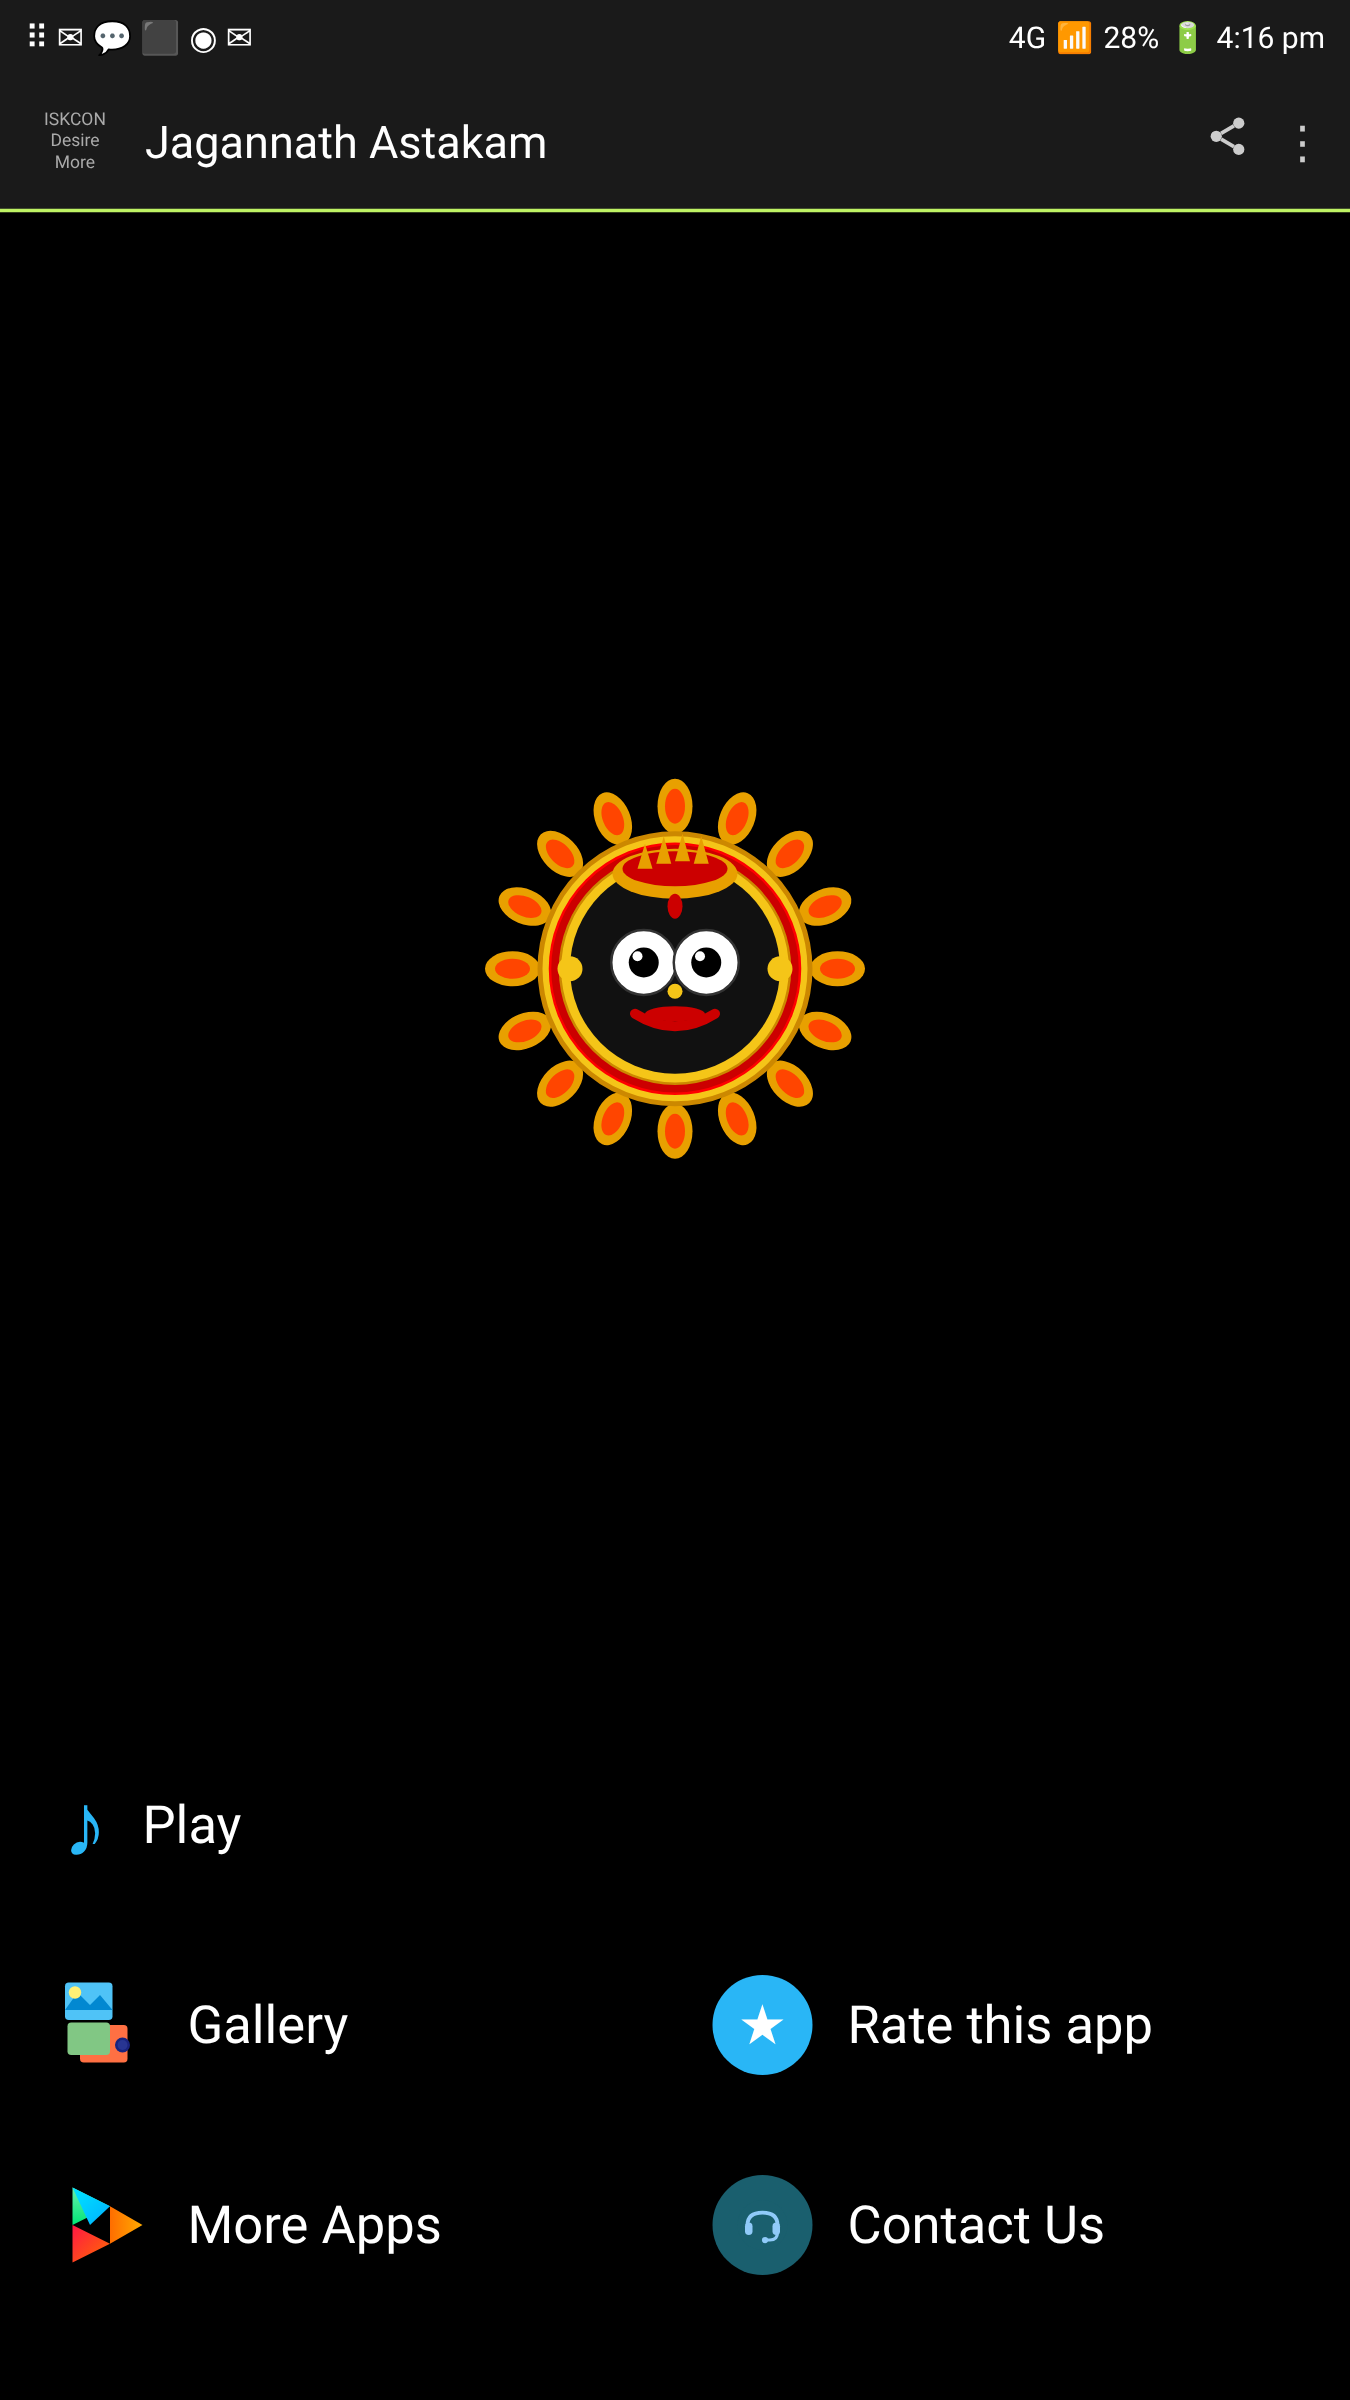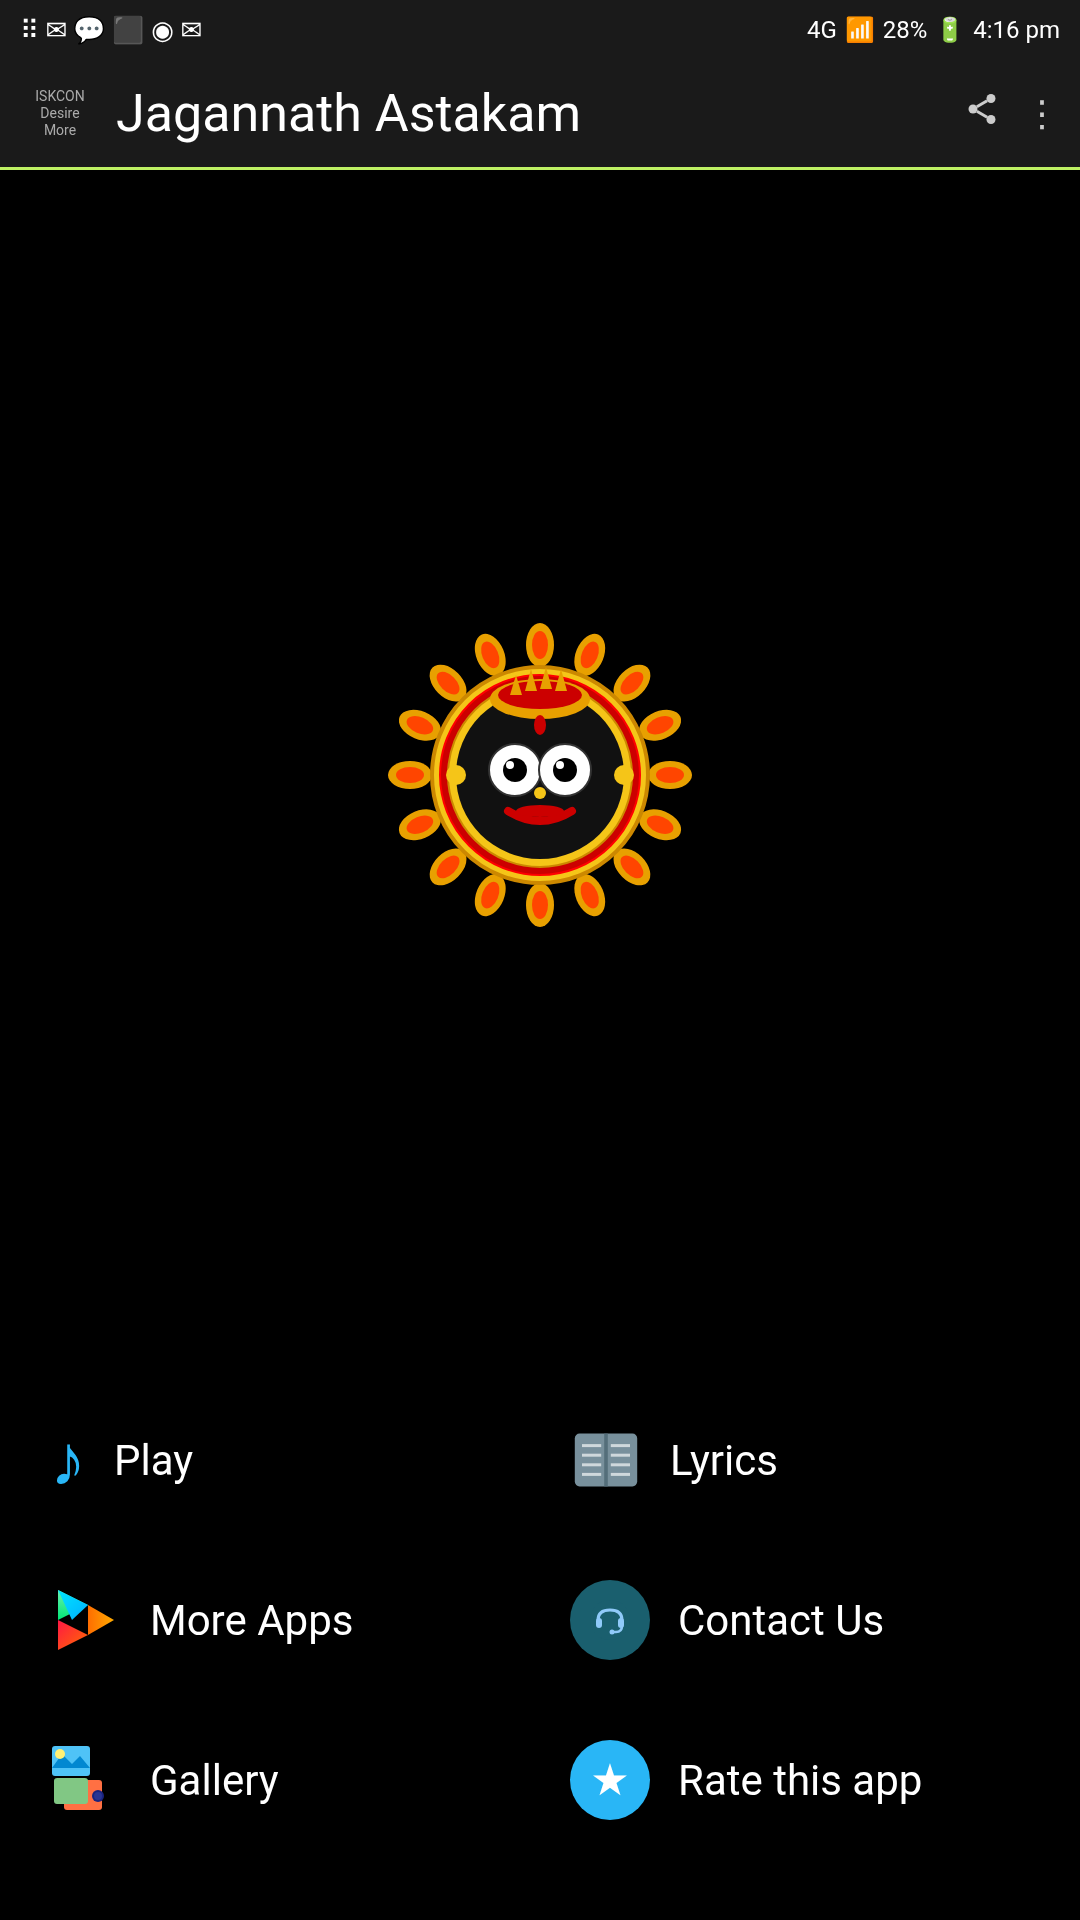--- a/index.html
+++ b/index.html
@@ -64,21 +64,21 @@
     }
 
     .logo-text {
       font-size: 14px;
       color: #aaa;
       line-height: 1.2;
       text-align: center;
     }
 
     .app-title {
-      font-size: 52px;
+      font-size: 36px;
       color: #fff;
       font-weight: 400;
       flex: 1;
     }
 
     .top-bar-actions {
       display: flex;
       align-items: center;
       gap: 24px;
     }
@@ -329,34 +329,42 @@
     </svg>
   </div>
 
   <div class="menu-grid">
 
     <div class="menu-row">
       <div class="menu-item">
         <span class="music-icon">♪</span>
         <span class="menu-item-label">Play</span>
       </div>
+    </div>
+
+    <div class="menu-row">
       <div class="menu-item">
-        <svg class="book-icon-svg" viewBox="0 0 60 60" fill="none">
-          <rect x="4" y="8" width="52" height="44" rx="4" fill="#78909c"></rect>
-          <line x1="30" y1="8" x2="30" y2="52" stroke="#546e7a" stroke-width="3"></line>
-          <line x1="10" y1="18" x2="26" y2="18" stroke="#cfd8dc" stroke-width="2.5"></line>
-          <line x1="10" y1="26" x2="26" y2="26" stroke="#cfd8dc" stroke-width="2.5"></line>
-          <line x1="10" y1="34" x2="26" y2="34" stroke="#cfd8dc" stroke-width="2.5"></line>
-          <line x1="10" y1="42" x2="26" y2="42" stroke="#cfd8dc" stroke-width="2.5"></line>
-          <line x1="34" y1="18" x2="50" y2="18" stroke="#cfd8dc" stroke-width="2.5"></line>
-          <line x1="34" y1="26" x2="50" y2="26" stroke="#cfd8dc" stroke-width="2.5"></line>
-          <line x1="34" y1="34" x2="50" y2="34" stroke="#cfd8dc" stroke-width="2.5"></line>
-          <line x1="34" y1="42" x2="50" y2="42" stroke="#cfd8dc" stroke-width="2.5"></line>
+        <svg class="gallery-icon-svg" viewBox="0 0 72 72">
+
+          <rect x="2" y="2" width="38" height="30" rx="3" fill="#4fc3f7"></rect>
+          <rect x="14" y="36" width="38" height="30" rx="3" fill="#ff7043"></rect>
+          <rect x="4" y="34" width="34" height="26" rx="3" fill="#81c784"></rect>
+
+          <circle cx="48" cy="52" r="6" fill="#1a237e"></circle>
+          <circle cx="48" cy="52" r="4" fill="#283593"></circle>
+
+          <polygon points="2,24 12,10 22,20 30,12 40,24" fill="#0288d1"></polygon>
+
+          <circle cx="10" cy="10" r="5" fill="#fff176"></circle>
         </svg>
-        <span class="menu-item-label">Lyrics</span>
+        <span class="menu-item-label">Gallery</span>
+      </div>
+      <div class="menu-item">
+        <div class="rate-icon">★</div>
+        <span class="menu-item-label">Rate this app</span>
       </div>
     </div>
 
     <div class="menu-row">
       <div class="menu-item">
         <svg class="play-icon-svg" viewBox="0 0 72 72">
 
           <defs>
             <linearGradient id="grad1" x1="0" y1="0" x2="1" y2="1">
               <stop offset="0%" stop-color="#00e5ff"></stop>
@@ -391,38 +399,15 @@
             <rect x="8" y="20" width="6" height="10" rx="3" fill="#90caf9"></rect>
             <rect x="30" y="20" width="6" height="10" rx="3" fill="#90caf9"></rect>
             <path d="M34 28 Q34 34 28 34 L24 34" stroke="#90caf9" stroke-width="2.5" fill="none"></path>
             <circle cx="24" cy="34" r="2.5" fill="#90caf9"></circle>
           </svg>
         </div>
         <span class="menu-item-label">Contact Us</span>
       </div>
     </div>
 
-    <div class="menu-row">
-      <div class="menu-item">
-        <svg class="gallery-icon-svg" viewBox="0 0 72 72">
-
-          <rect x="2" y="2" width="38" height="30" rx="3" fill="#4fc3f7"></rect>
-          <rect x="14" y="36" width="38" height="30" rx="3" fill="#ff7043"></rect>
-          <rect x="4" y="34" width="34" height="26" rx="3" fill="#81c784"></rect>
-
-          <circle cx="48" cy="52" r="6" fill="#1a237e"></circle>
-          <circle cx="48" cy="52" r="4" fill="#283593"></circle>
-
-          <polygon points="2,24 12,10 22,20 30,12 40,24" fill="#0288d1"></polygon>
-
-          <circle cx="10" cy="10" r="5" fill="#fff176"></circle>
-        </svg>
-        <span class="menu-item-label">Gallery</span>
-      </div>
-      <div class="menu-item">
-        <div class="rate-icon">★</div>
-        <span class="menu-item-label">Rate this app</span>
-      </div>
-    </div>
-
   </div>
 
 </div>
 
 </body></html>

